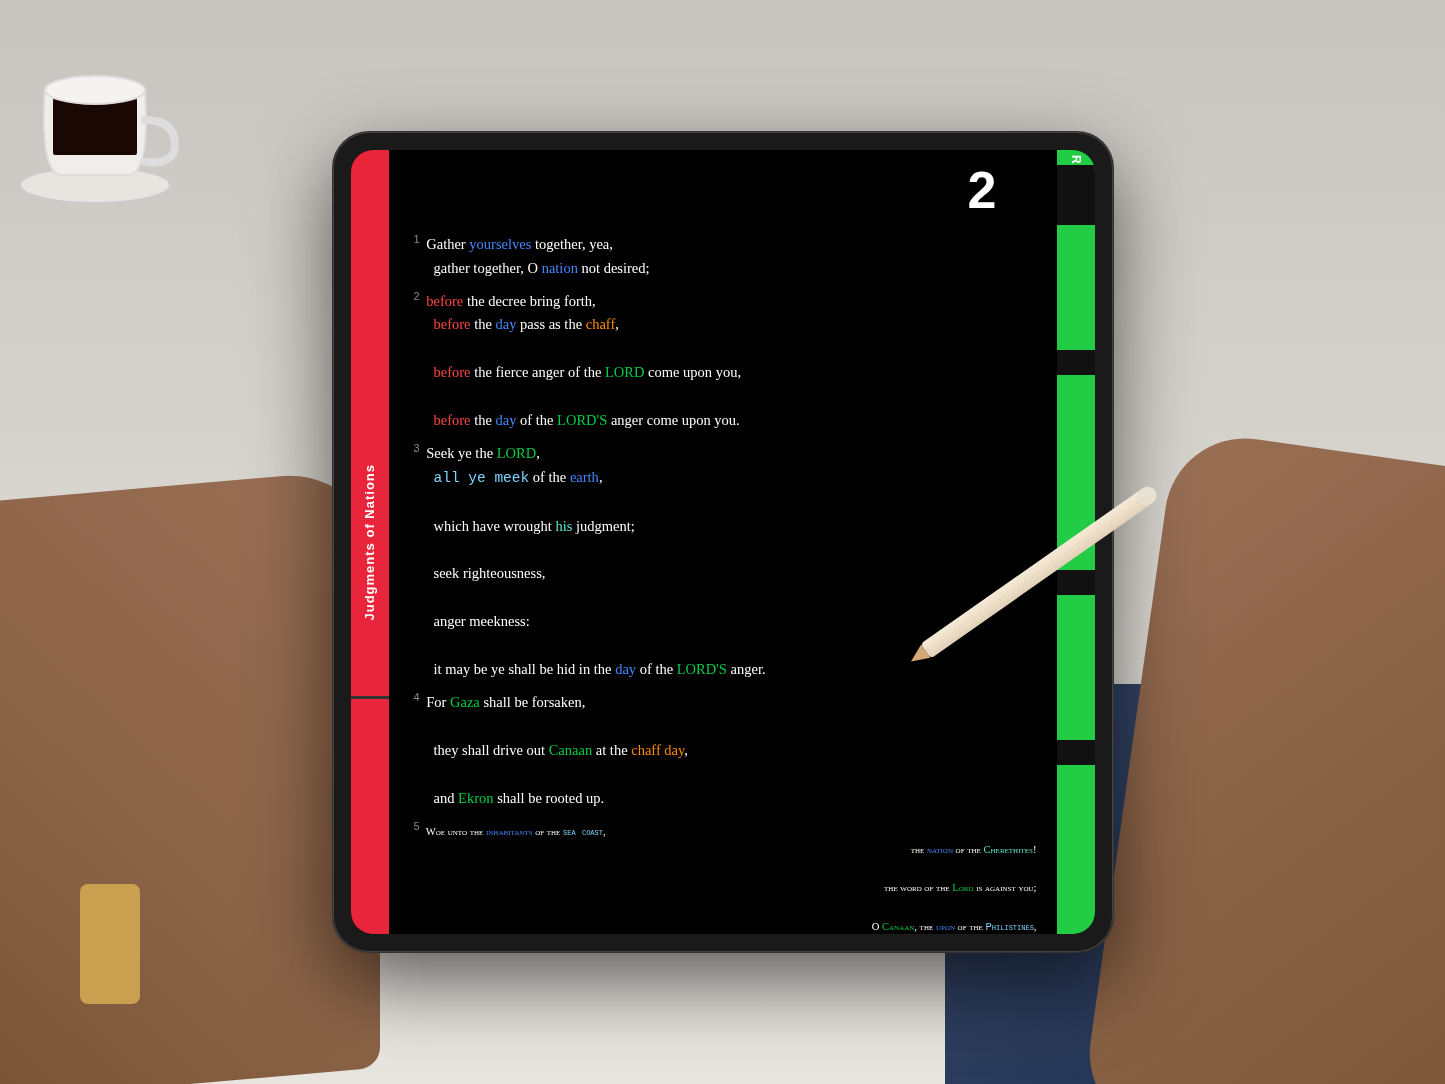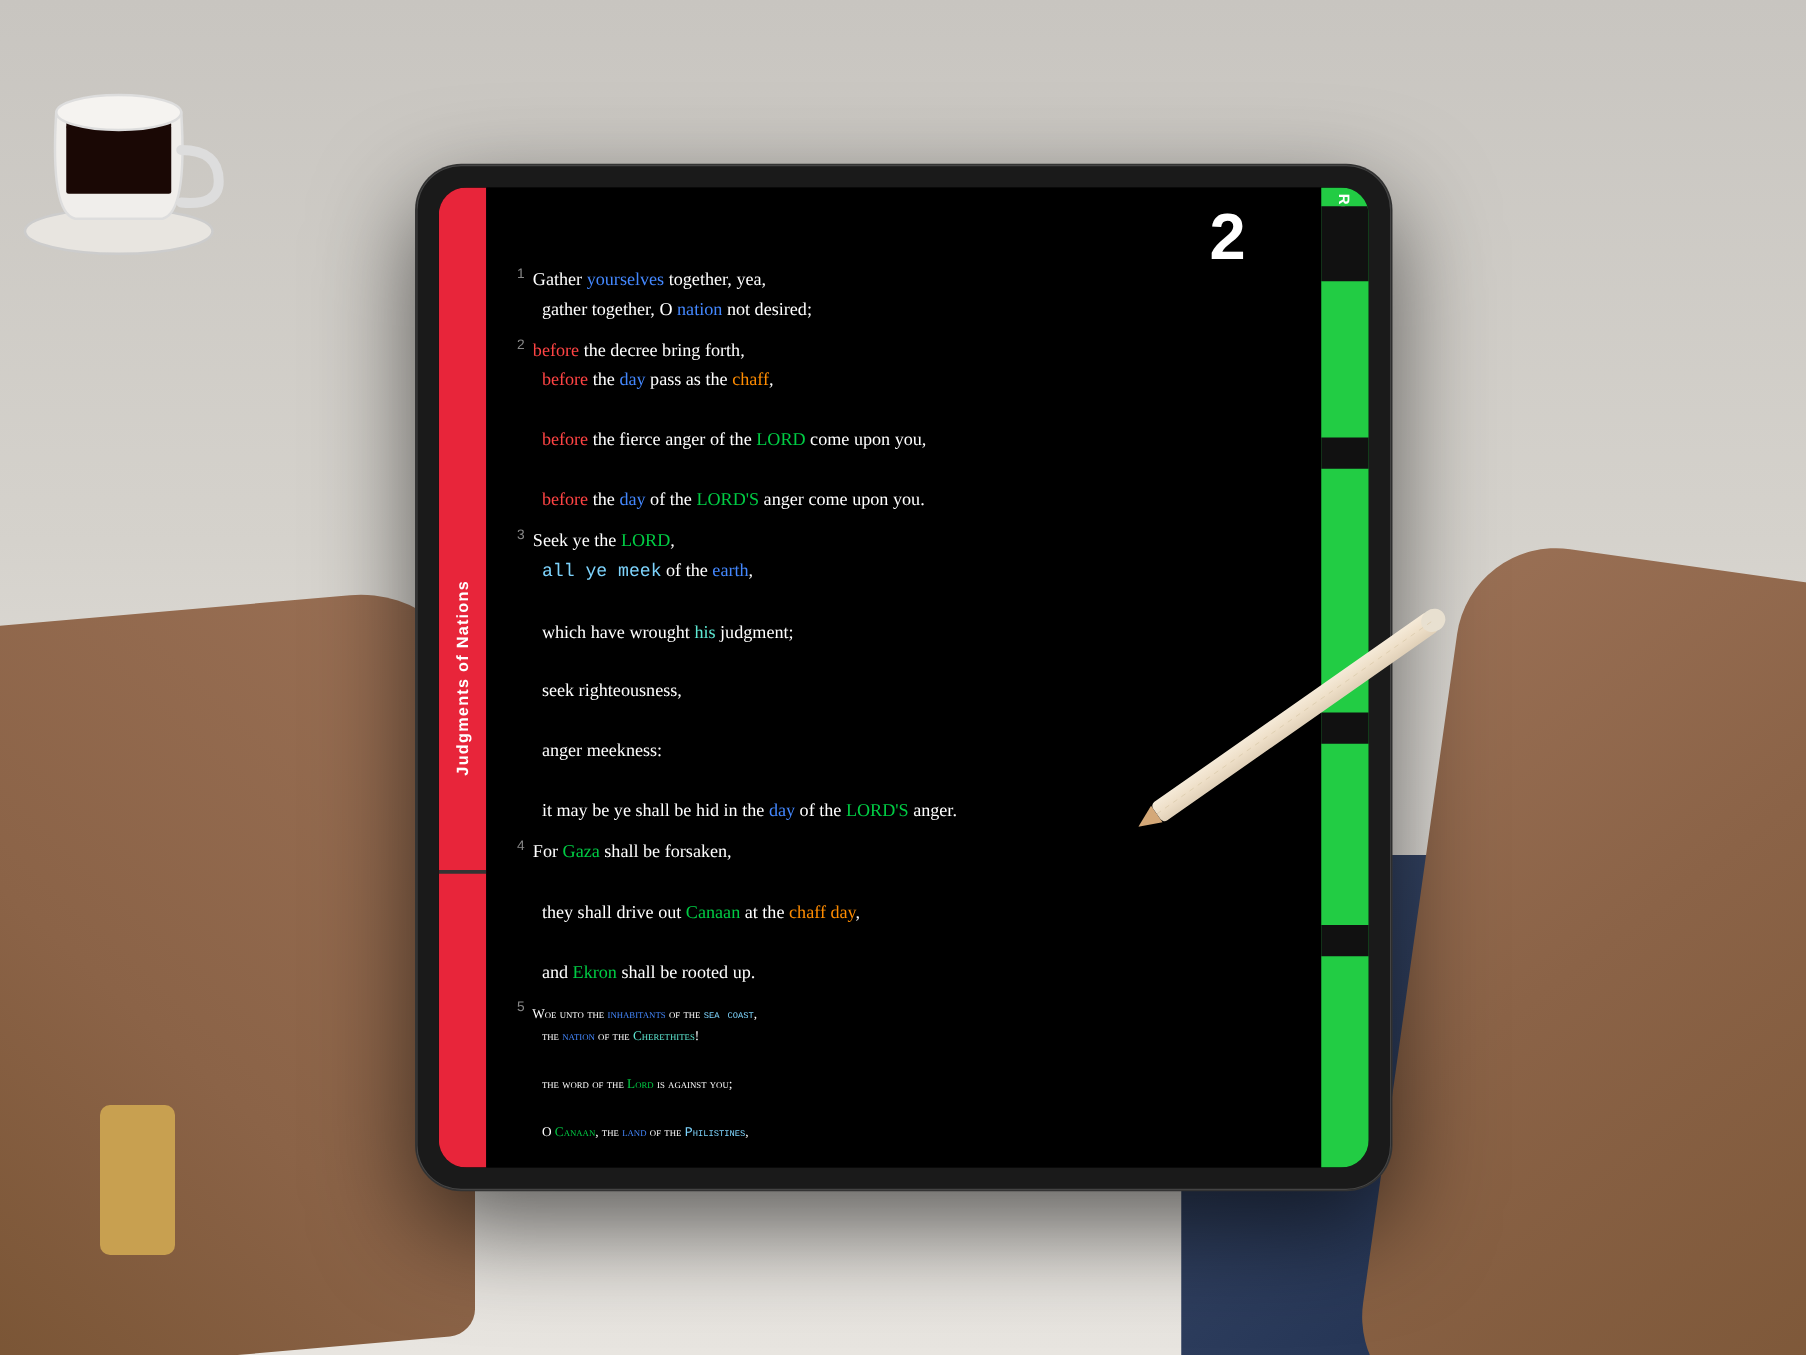--- a/index.html
+++ b/index.html
@@ -84,21 +84,21 @@
       top: 10px;
       right: 60px;
       color: white;
       font-size: 52px;
       font-weight: bold;
       font-family: Arial, sans-serif;
     }
 
     
     .bible-text {
-      margin-top: 40px;
+      margin-top: 60px;
       font-size: 14.5px;
       line-height: 1.65;
       color: white;
       font-family: Georgia, serif;
     }
 
     .verse {
       margin-bottom: 6px;
       position: relative;
     }
@@ -119,20 +119,21 @@
     .orange { color: #ff8c00; }
     .blue { color: #4488ff; }
     .green { color: #00cc44; }
     .purple { color: #7dd3fc; font-family: Liberation Mono, monospace; }
     .cyan { color: #5eead4; }
 
     
     .smallcaps {
       font-variant: small-caps;
       font-size: 0.85em;
+      text-align: right;
     }
 
     
     .right-sidebar {
       width: 38px;
       min-width: 38px;
       background: #22cc44;
       display: flex;
       flex-direction: column;
       align-items: center;
@@ -331,21 +332,21 @@
             <br>
             <span class="verse-line">they shall drive out <span class="green">Canaan</span> at the <span class="orange">chaff day</span>,</span><br>
             <span class="verse-line">and <span class="green">Ekron</span> shall be rooted up.</span>
           </div>
 
           <div class="verse" style="font-size:12.5px;">
             <span class="verse-num">5</span>
             <span class="smallcaps">Woe unto the <span class="blue">inhabitants</span> of the <span class="purple">sea coast</span>,</span><br>
             <span class="verse-line smallcaps">the <span class="blue">nation</span> of the <span class="cyan">Cherethites</span>!</span><br>
             <span class="verse-line smallcaps">the word of the <span class="green">Lord</span> is against you;</span><br>
-            <span class="verse-line smallcaps">O <span class="green">Canaan</span>, the <span class="blue">land</span> of the <span class="purple">Philistines</span>,</span><br>
+            <span class="verse-line smallcaps">O <span class="green">Canaan</span>, the <span class="blue">upon</span> of the <span class="purple">Philistines</span>,</span><br>
             <br>
             
           </div>
 
         </div>
       </div>
 
       <div class="right-sidebar">
         <span class="right-sidebar-label">Resto</span>
         <div class="rsm-top"></div>

